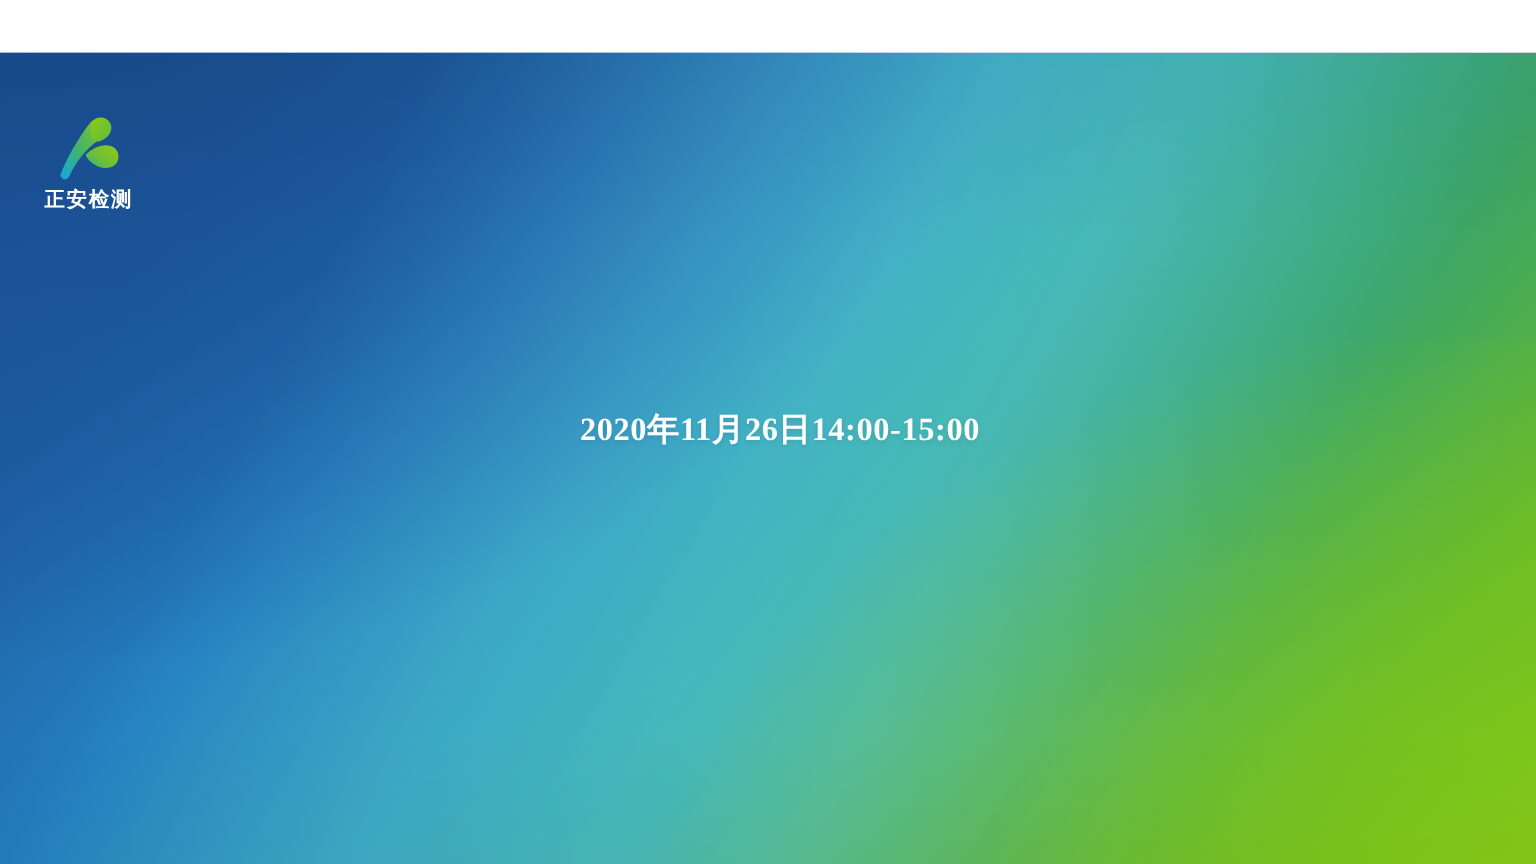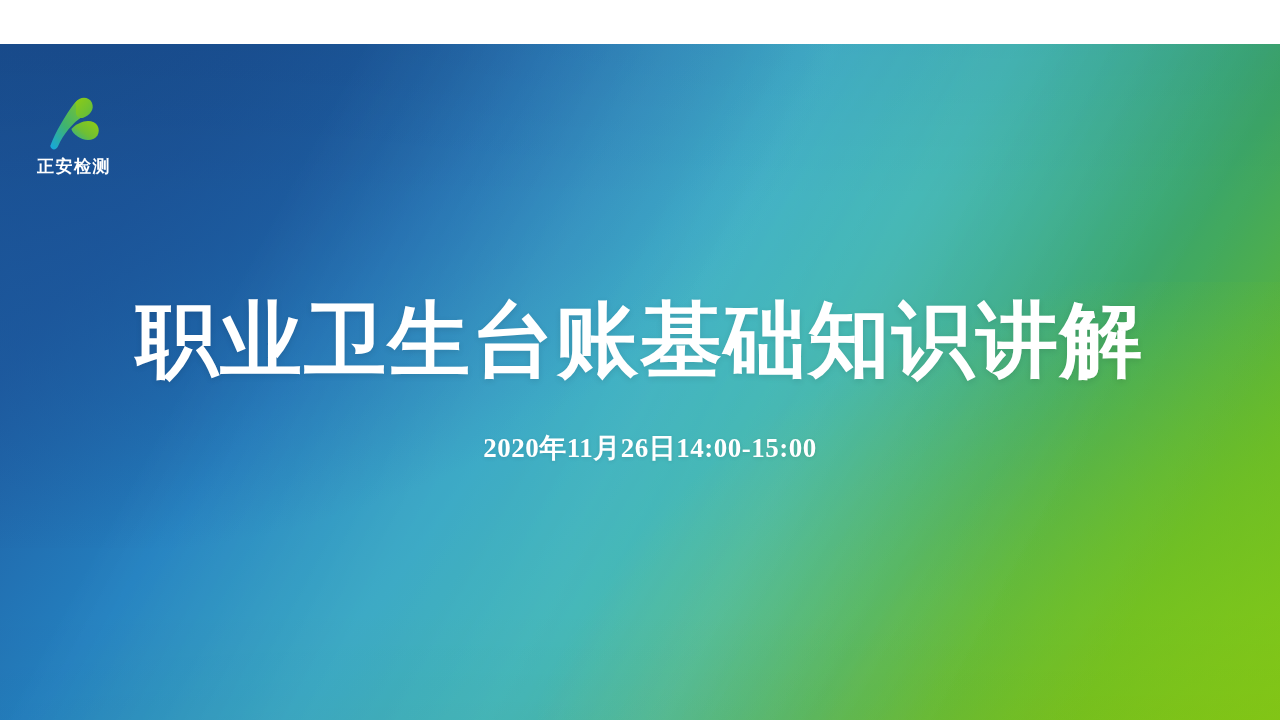--- a/index.html
+++ b/index.html
@@ -183,17 +183,16 @@
         </linearGradient>
       </defs>
       <path d="M14 88 C22 66 38 40 50 24 C57 15 70 14 74 23 C78 32 70 39 62 44 C48 53 34 70 26 88 C23 95 16 95 14 88 Z" fill="url(#gradA)"></path>
       <path d="M52 22 C58 13 72 12 77 22 C82 33 73 42 64 45 C57 47 52 42 53 35 C54 29 53 25 52 22 Z" fill="url(#gradC)"></path>
       <path d="M46 62 C56 52 70 47 80 52 C90 57 90 72 80 77 C71 81 62 78 55 73 C50 69 47 66 46 62 Z" fill="url(#gradB)"></path>
     </svg>
     <span class="logo-text">正安检测</span>
   </div>
 
   <div class="headline-block">
-    <h1 class="slide-title">职业卫生台账基础知识讲解</h1>
     <p class="slide-subtitle">2020年11月26日14:00-15:00</p>
   </div>
 
 </div>
 
 </body></html>

